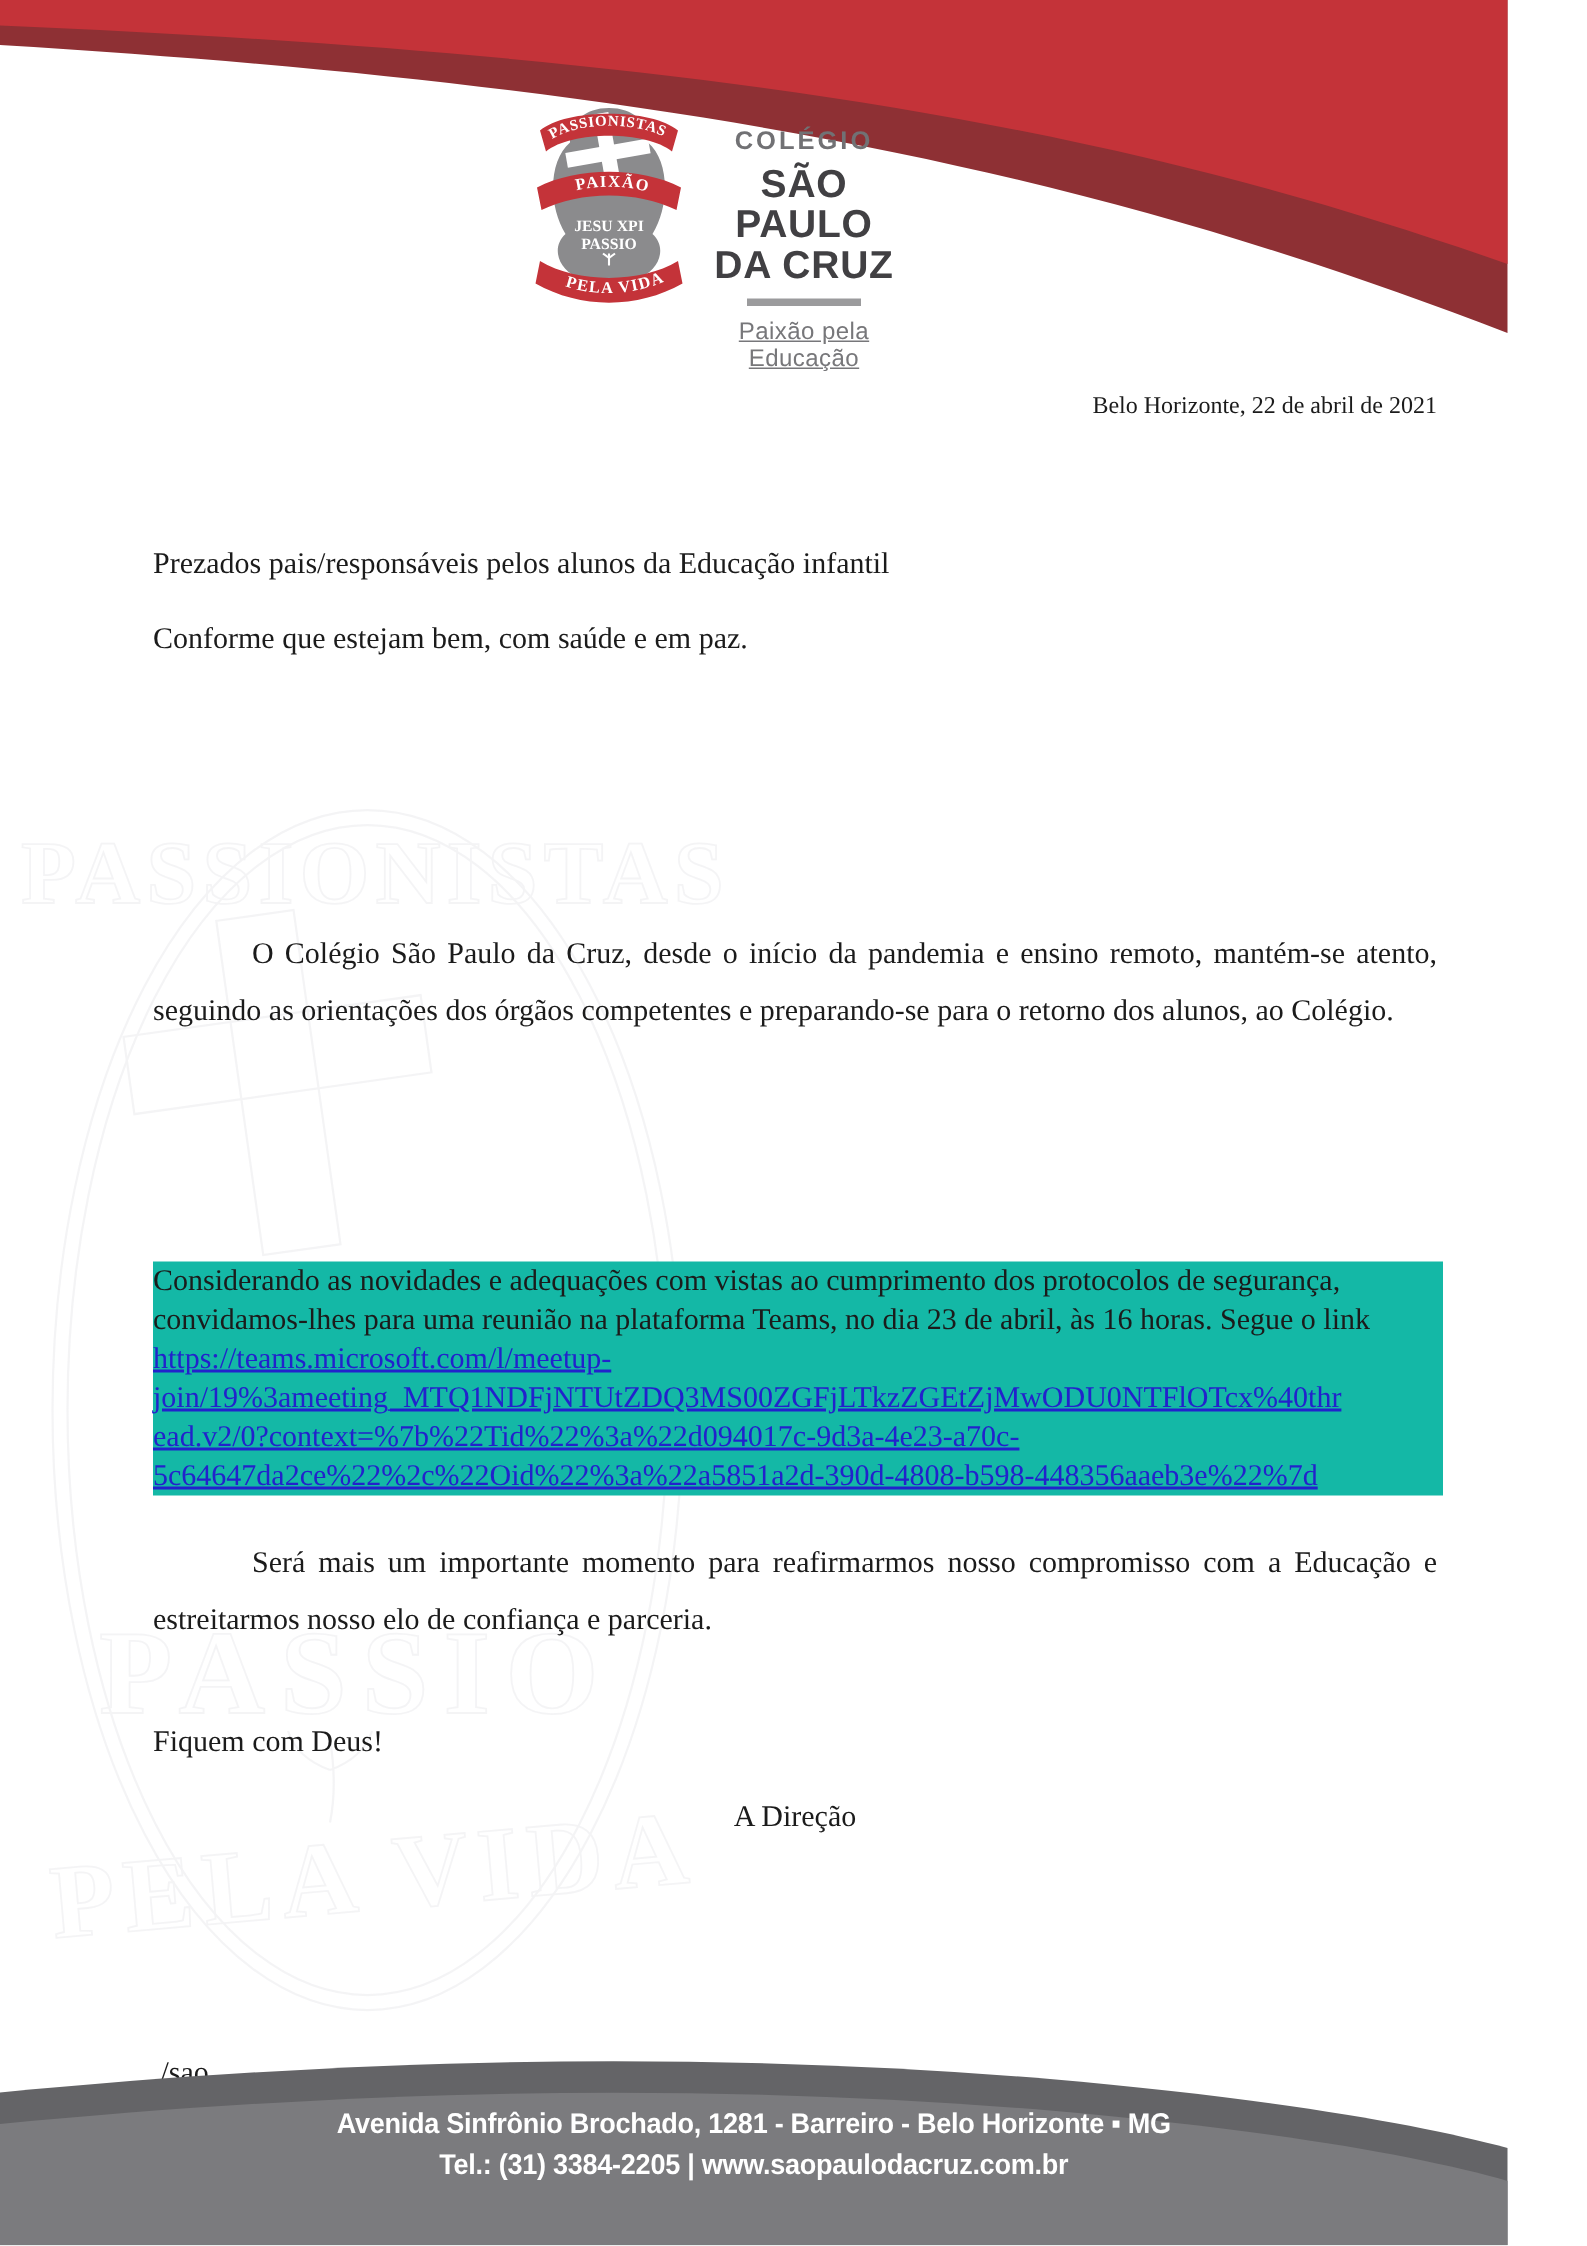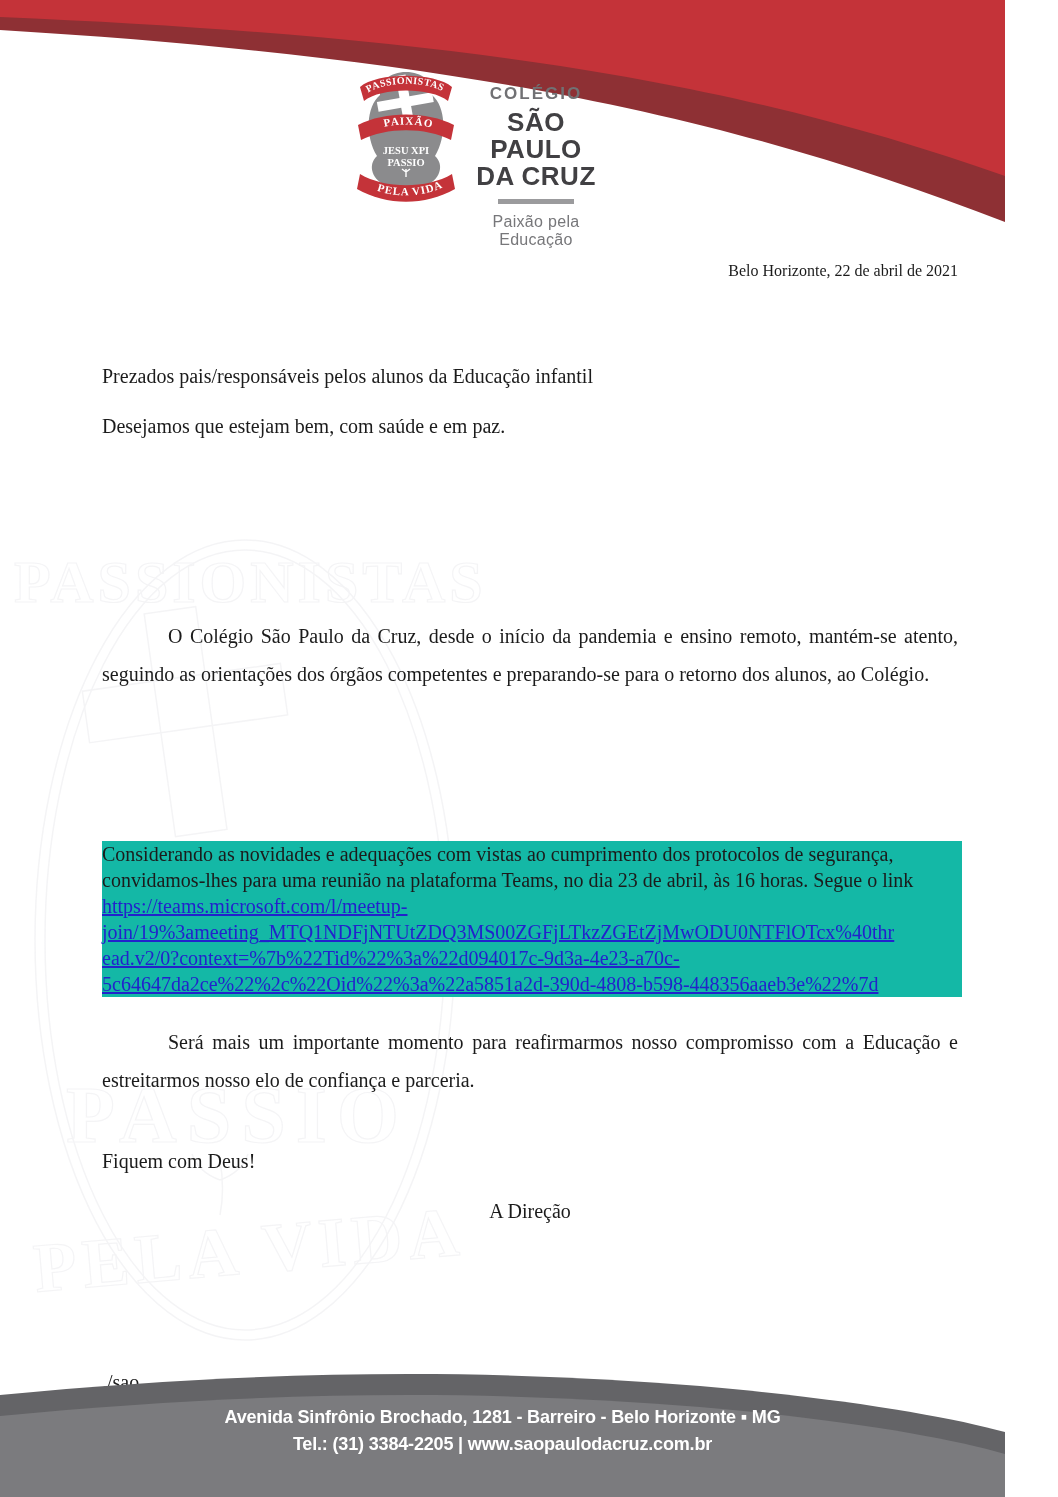--- a/index.html
+++ b/index.html
@@ -18,21 +18,21 @@
   .txt{font-size:16px;line-height:26px;}
   .body-block{left:102px;width:856px;font-size:20px;}
   .dbl{line-height:37.5px;text-align:justify;}
   .indent{text-indent:66px;}
   
   .lockup{left:458px;top:84px;width:156px;text-align:center;font-family:"Liberation Sans",sans-serif;}
   .lockup .l1{font-size:17px;font-weight:bold;letter-spacing:2px;color:var(--logo-gray);}
   .lockup .l2,.lockup .l3{font-size:26px;font-weight:bold;line-height:27px;color:var(--logo-dark);letter-spacing:0.5px;}
   .lockup .l2{margin-top:5px;}
   .lockup .rule{width:76px;height:5px;background:#9b9b9d;margin:9px auto 0;}
-  .lockup .tag{margin-top:9px;font-size:16px;color:#77777a;letter-spacing:0.3px;}
+  .lockup .tag{margin-top:9px;font-size:16px;color:#77777a;letter-spacing:0.3px;text-decoration:underline;}
   
   .notice{left:102px;top:841px;width:860px;background:#14b8a6;font-size:20px;line-height:26px;}
   .link-line{display:block;color:var(--link-blue);text-decoration:underline;font-size:20px;line-height:26px;cursor:pointer;word-break:break-all;}
   
   .foot-txt{left:0;width:1005px;text-align:center;color:#fff;font-family:"Liberation Sans",sans-serif;
     font-size:19px;font-weight:bold;letter-spacing:-0.2px;transform:scaleX(0.95);}
 </style>
 </head>
 <body>
 
@@ -91,21 +91,21 @@
     <div class="l2">SÃO PAULO</div>
     <div class="l3">DA CRUZ</div>
     <div class="rule"></div>
     <div class="tag">Paixão pela Educação</div>
   </div>
 
   <div class="abs txt" style="right:100px;top:258px;">Belo Horizonte, 22 de abril de 2021</div>
 
   <div class="abs txt body-block" style="top:363px;">Prezados pais/responsáveis pelos alunos da Educação infantil</div>
 
-  <div class="abs txt body-block" style="top:413px;">Desejamos que estejam bem, com saúde e em paz.</div>
+  <div class="abs txt body-block" style="top:413px;">Conforme que estejam bem, com saúde e em paz.</div>
 
 
   <div class="abs body-block dbl indent" style="top:618px;">O Colégio São Paulo da Cruz, desde o início da pandemia e ensino remoto, mantém-se atento, seguindo as orientações dos órgãos competentes e preparando-se para o retorno dos alunos, ao Colégio.</div>
 
 
   <div class="abs notice">
     <div>Considerando as novidades e adequações com vistas ao cumprimento dos protocolos de segurança, convidamos-lhes para uma reunião na plataforma Teams, no dia 23 de abril, às 16 horas. Segue o link</div>
     <a class="link-line">https://teams.microsoft.com/l/meetup-</a>
     <a class="link-line">join/19%3ameeting_MTQ1NDFjNTUtZDQ3MS00ZGFjLTkzZGEtZjMwODU0NTFlOTcx%40thr</a>
     <a class="link-line">ead.v2/0?context=%7b%22Tid%22%3a%22d094017c-9d3a-4e23-a70c-</a>

